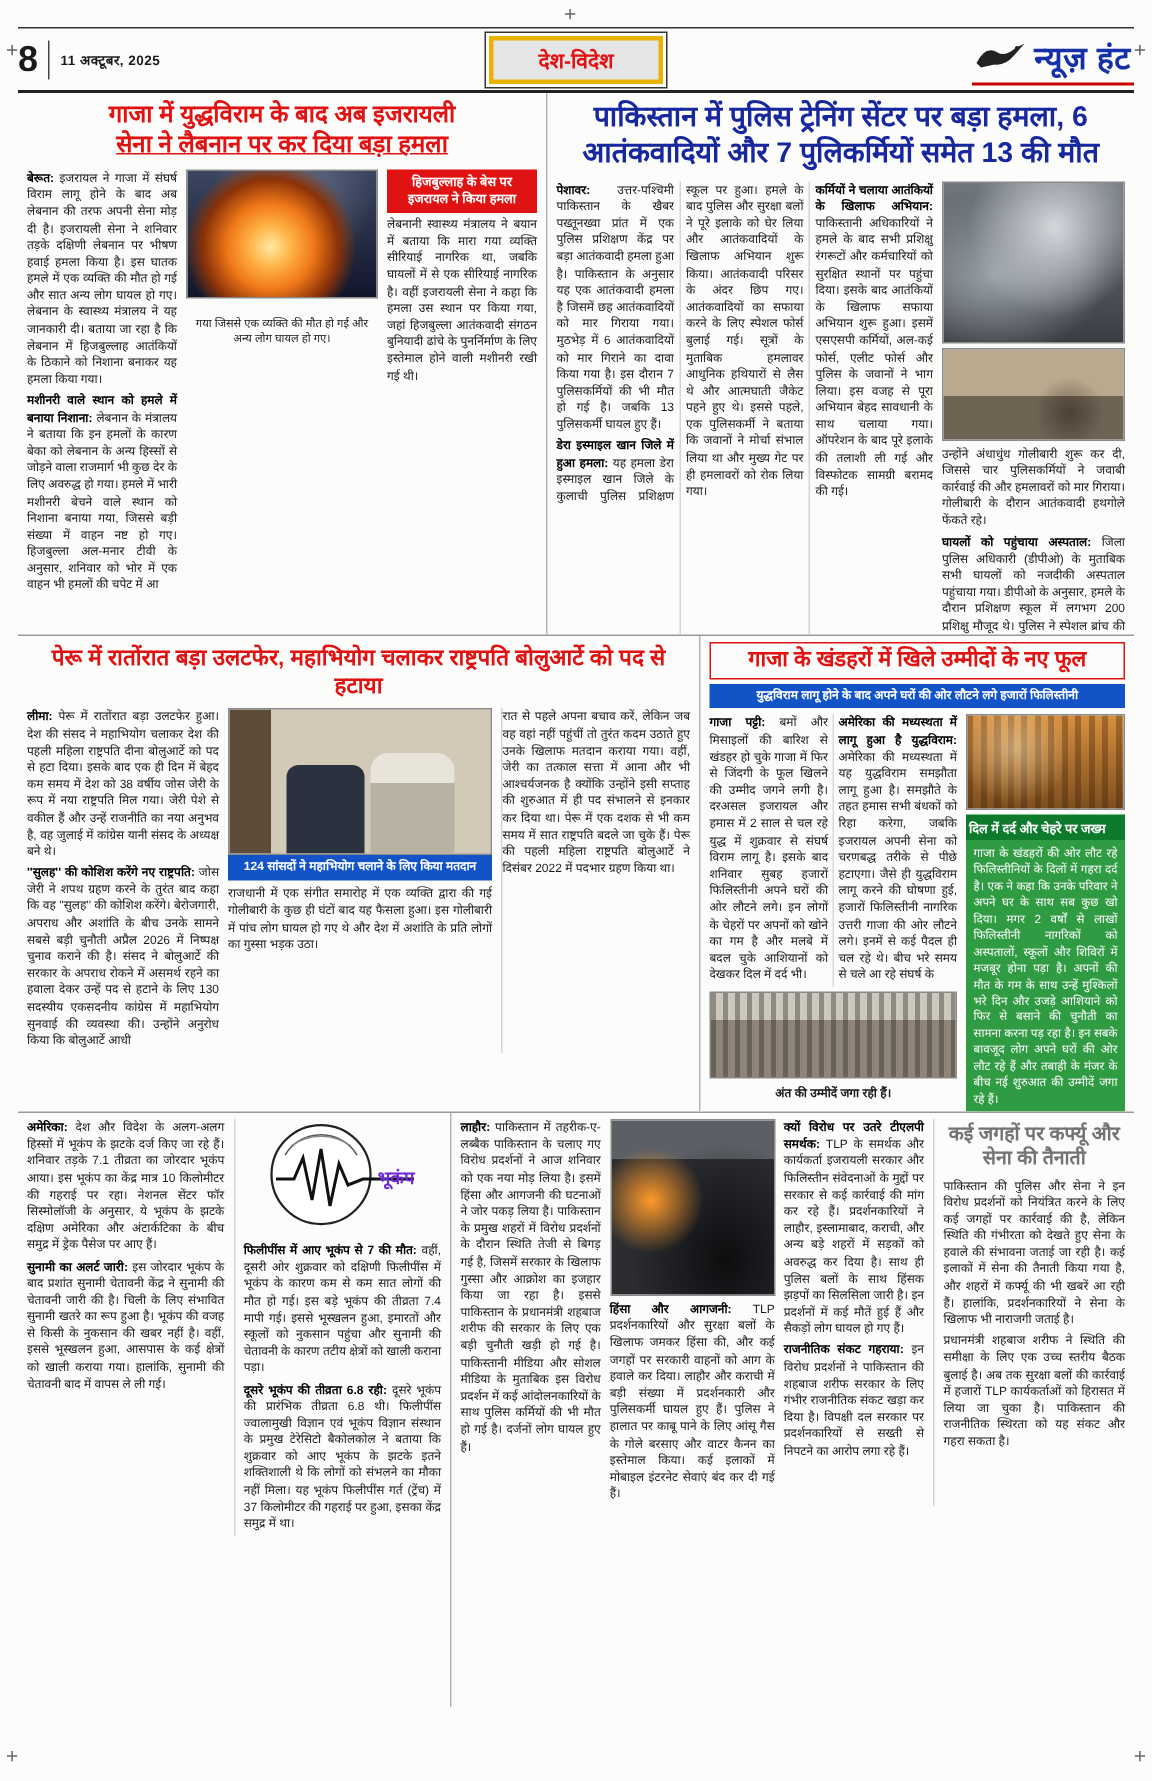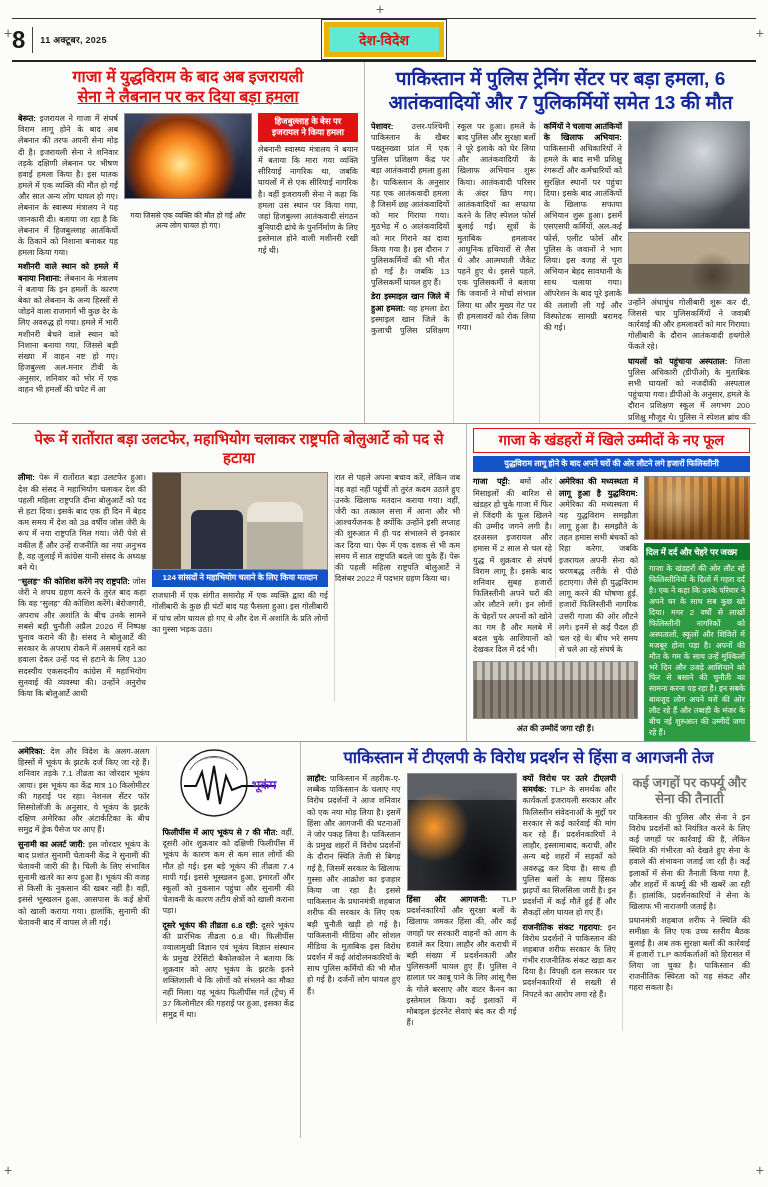--- a/index.html
+++ b/index.html
@@ -12,22 +12,22 @@
   .reg.bl{ bottom:10px; left:4px; } .reg.br{ bottom:10px; right:4px; }
   .reg.tc{ top:2px; left:376px; }
 
   
   .masthead { height:44px; margin-top:14px; display:flex; align-items:center; position:relative;
               border-top:1px solid #333; border-bottom:2px solid #222; }
   .mh-left { display:flex; align-items:center; gap:7px; }
   .pgnum { font-size:24px; font-weight:700; }
   .mh-sep { width:1px; height:26px; background:#444; }
   .mh-date { font-size:9px; font-weight:700; letter-spacing:.3px; }
-  .mh-center { position:absolute; left:50%; transform:translateX(-50%); background:#5eead4;
-               border:5px solid #eab308; outline:1px solid #333; outline-offset:2px;
+  .mh-center { position:absolute; left:50%; transform:translateX(-50%); background:#e5e5e5;
+               border:3px solid #eab308; outline:1px solid #333; outline-offset:2px;
                padding:3px 30px; }
   .mh-center span { color:#e01212; font-weight:700; font-size:14px; }
   .mh-right { margin-left:auto; display:flex; align-items:center; gap:5px;
               border-bottom:2px solid #c00; padding:2px 2px 3px; }
   .mh-right .logo-text { color:#1630a8; font-weight:700; font-size:21px; letter-spacing:.5px; }
 
   
   main { display:block; }
   .row { display:grid; border-bottom:1px solid #999; overflow:hidden; }
   .row1 { grid-template-columns:352px 1fr; height:362px; }
@@ -123,20 +123,27 @@
 
   <header class="masthead">
     <div class="mh-left">
       <span class="pgnum">8</span>
       <span class="mh-sep"></span>
       <span class="mh-date">11 अक्टूबर, 2025</span>
     </div>
     <div class="mh-center">
       <span>देश-विदेश</span>
     </div>
+    <div class="mh-right">
+      <svg width="34" height="22" viewBox="0 0 34 22">
+        <path d="M1 15 Q7 3 15 8 Q20 11 27 5 L33 2 L26 10 Q20 17 13 16 L4 18 Z" fill="#222"></path>
+        <circle cx="28" cy="5" r="1.4" fill="#222"></circle>
+      </svg>
+      <span class="logo-text">न्यूज़ हंट</span>
+    </div>
   </header>
 
   <main>
 
     <section class="row row1">
       <article class="art">
         <h1 class="hl red" style="font-size:16px">
           <span>गाजा में युद्धविराम के बाद अब इजरायली</span><br>
           <span class="u">सेना ने लैबनान पर कर दिया बड़ा हमला</span>
         </h1>
@@ -248,23 +255,20 @@
             </div>
             <div>
                 <p class="para"><b>फिलीपींस में आए भूकंप से 7 की मौत: </b>वहीं, दूसरी ओर शुक्रवार को दक्षिणी फिलीपींस में भूकंप के कारण कम से कम सात लोगों की मौत हो गई। इस बड़े भूकंप की तीव्रता 7.4 मापी गई। इससे भूस्खलन हुआ, इमारतों और स्कूलों को नुकसान पहुंचा और सुनामी की चेतावनी के कारण तटीय क्षेत्रों को खाली कराना पड़ा।</p>
                 <p class="para"><b>दूसरे भूकंप की तीव्रता 6.8 रही: </b>दूसरे भूकंप की प्रारंभिक तीव्रता 6.8 थी। फिलीपींस ज्वालामुखी विज्ञान एवं भूकंप विज्ञान संस्थान के प्रमुख टेरेसिटो बैकोलकोल ने बताया कि शुक्रवार को आए भूकंप के झटके इतने शक्तिशाली थे कि लोगों को संभलने का मौका नहीं मिला। यह भूकंप फिलीपींस गर्त (ट्रेंच) में 37 किलोमीटर की गहराई पर हुआ, इसका केंद्र समुद्र में था।</p>
               </div>
           </div>
         </div>
       </article>
 
       <article class="art">
-        <h1 class="hl blue" style="font-size:16.5px">
-          <span>पाकिस्तान में टीएलपी के विरोध प्रदर्शन से हिंसा व आगजनी तेज</span>
-        </h1>
         <div class="a6-body">
           <div class="a6-c">
               <p class="para"><b>लाहौर: </b>पाकिस्तान में तहरीक-ए-लब्बैक पाकिस्तान के चलाए गए विरोध प्रदर्शनों ने आज शनिवार को एक नया मोड़ लिया है। इसमें हिंसा और आगजनी की घटनाओं ने जोर पकड़ लिया है। पाकिस्तान के प्रमुख शहरों में विरोध प्रदर्शनों के दौरान स्थिति तेजी से बिगड़ गई है, जिसमें सरकार के खिलाफ गुस्सा और आक्रोश का इजहार किया जा रहा है। इससे पाकिस्तान के प्रधानमंत्री शहबाज शरीफ की सरकार के लिए एक बड़ी चुनौती खड़ी हो गई है। पाकिस्तानी मीडिया और सोशल मीडिया के मुताबिक इस विरोध प्रदर्शन में कई आंदोलनकारियों के साथ पुलिस कर्मियों की भी मौत हो गई है। दर्जनों लोग घायल हुए हैं।</p>
             </div>
           <div class="a6-img">
             <div class="ph tlpimg"></div>
             <div style="margin-top:3px">
                 <p class="para"><b>हिंसा और आगजनी: </b>TLP प्रदर्शनकारियों और सुरक्षा बलों के खिलाफ जमकर हिंसा की, और कई जगहों पर सरकारी वाहनों को आग के हवाले कर दिया। लाहौर और कराची में बड़ी संख्या में प्रदर्शनकारी और पुलिसकर्मी घायल हुए हैं। पुलिस ने हालात पर काबू पाने के लिए आंसू गैस के गोले बरसाए और वाटर कैनन का इस्तेमाल किया। कई इलाकों में मोबाइल इंटरनेट सेवाएं बंद कर दी गई हैं।</p>
               </div>
           </div>

